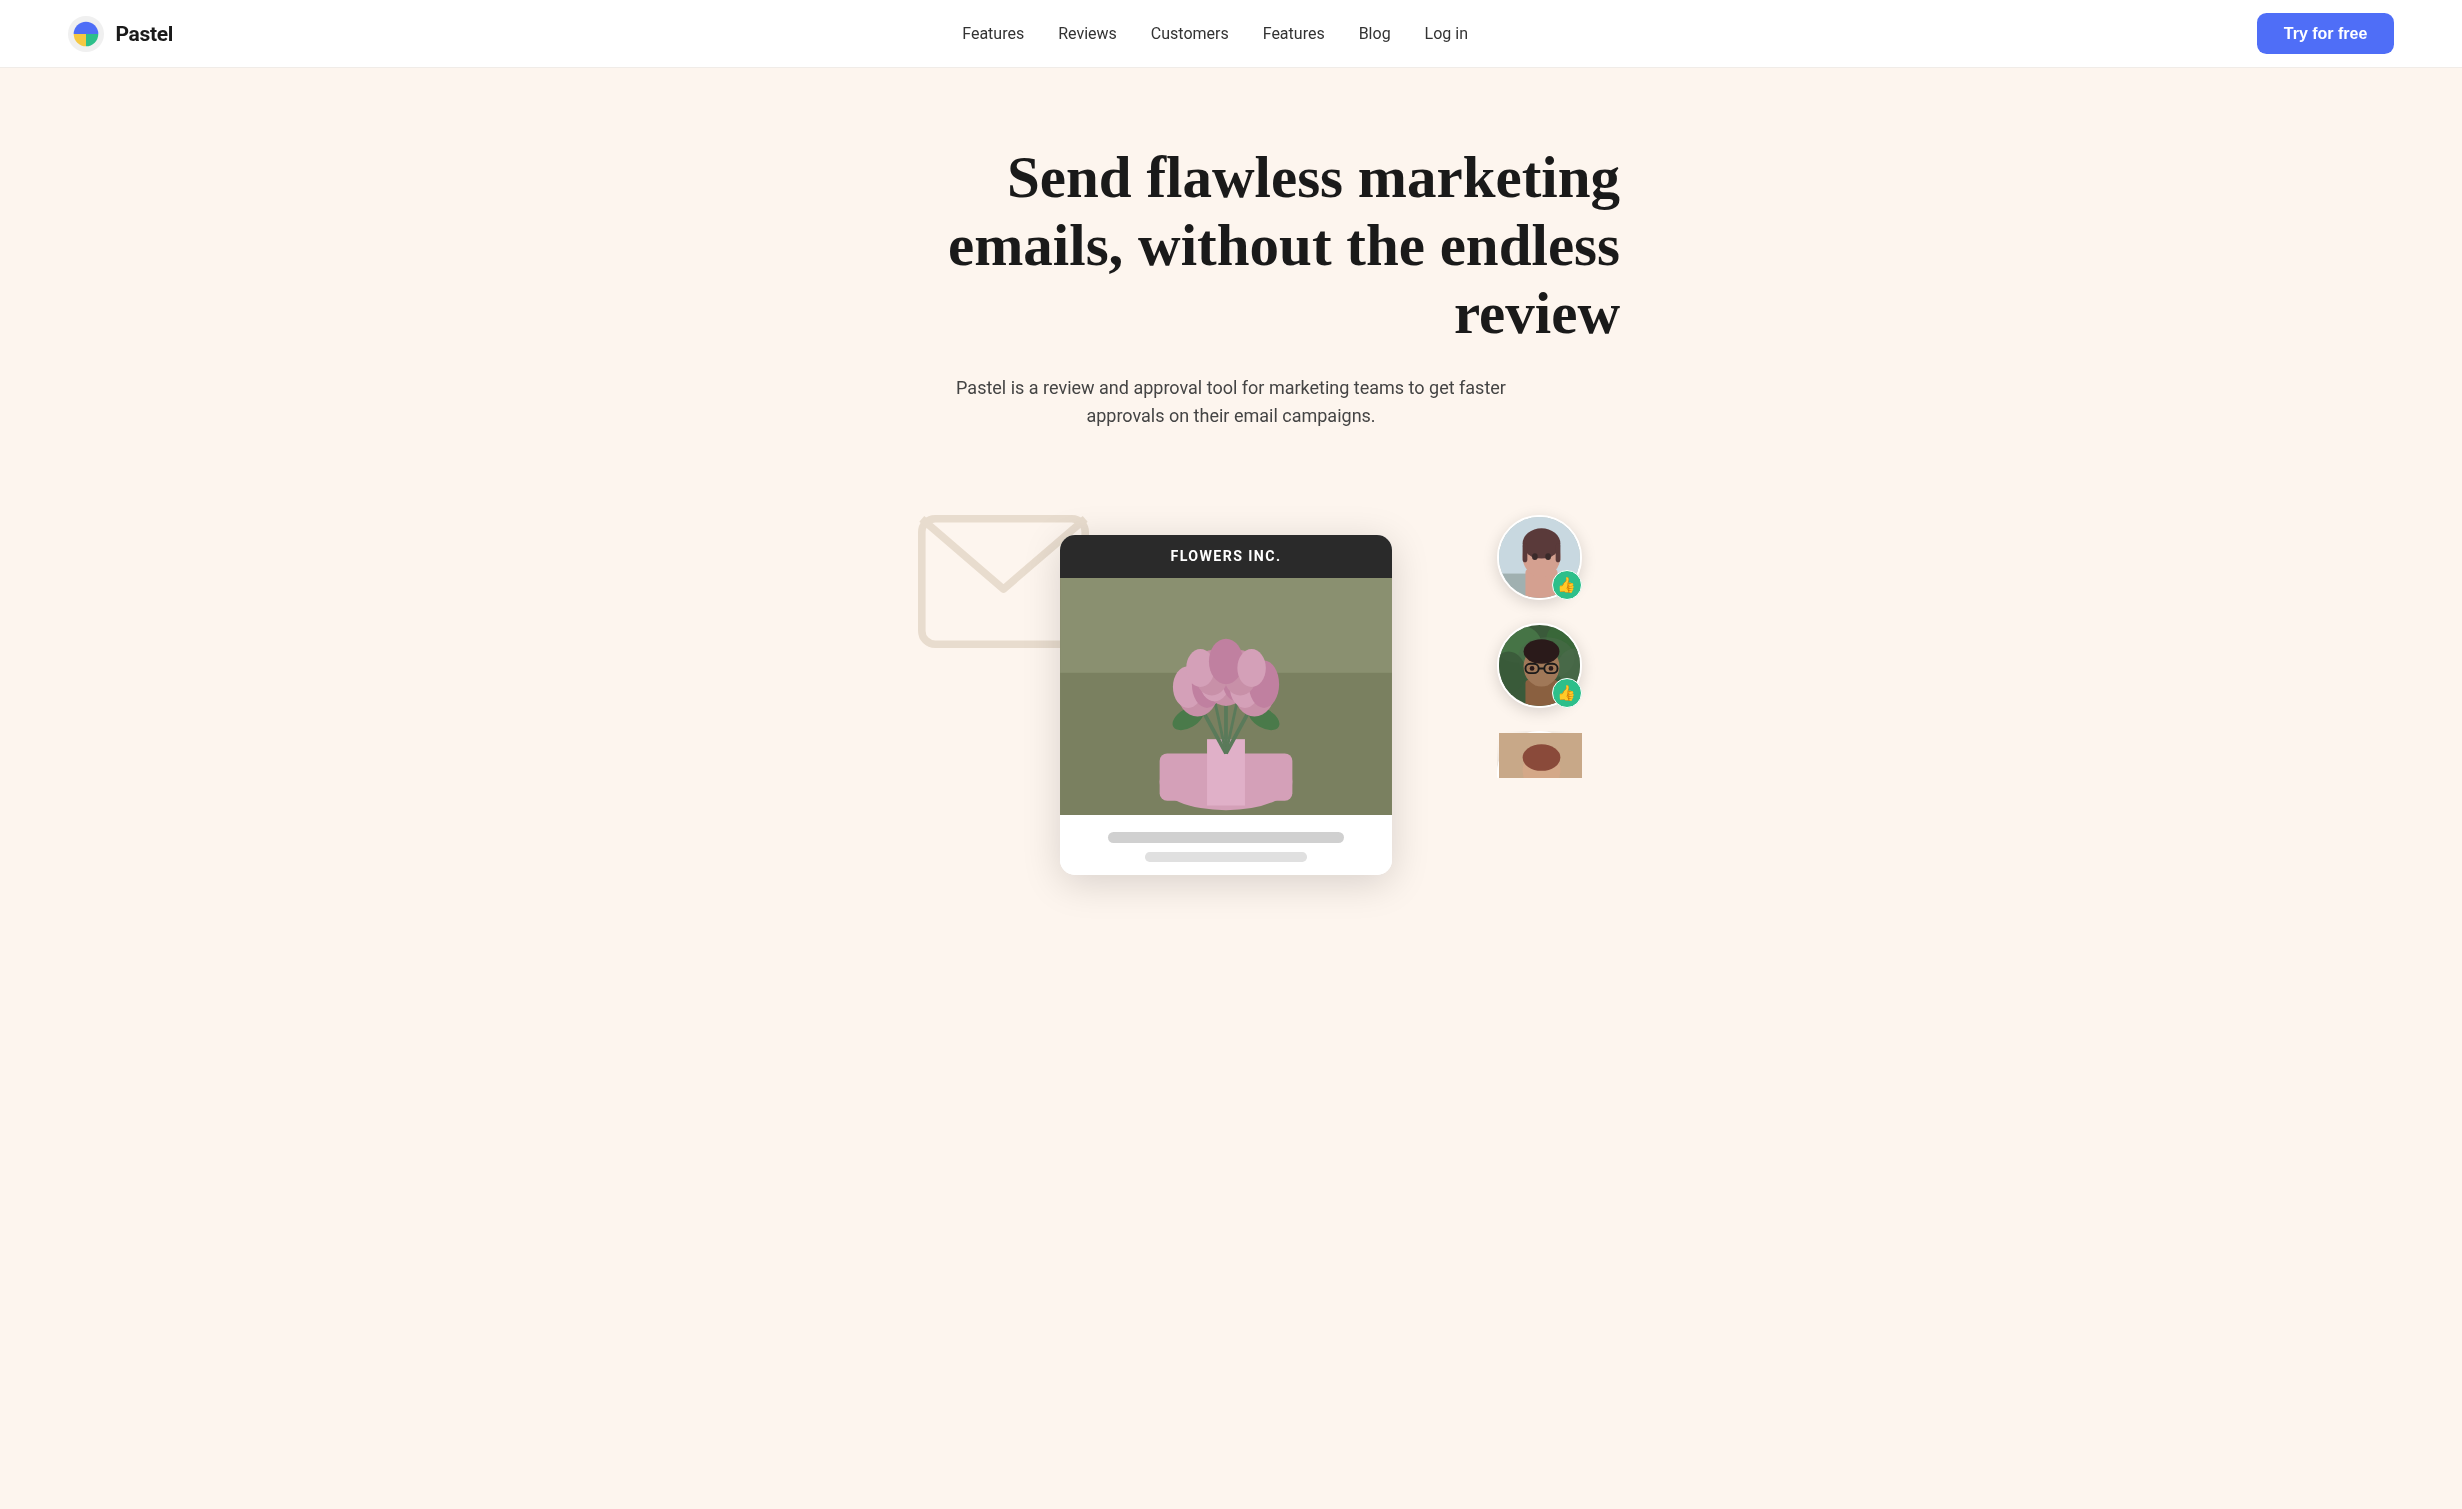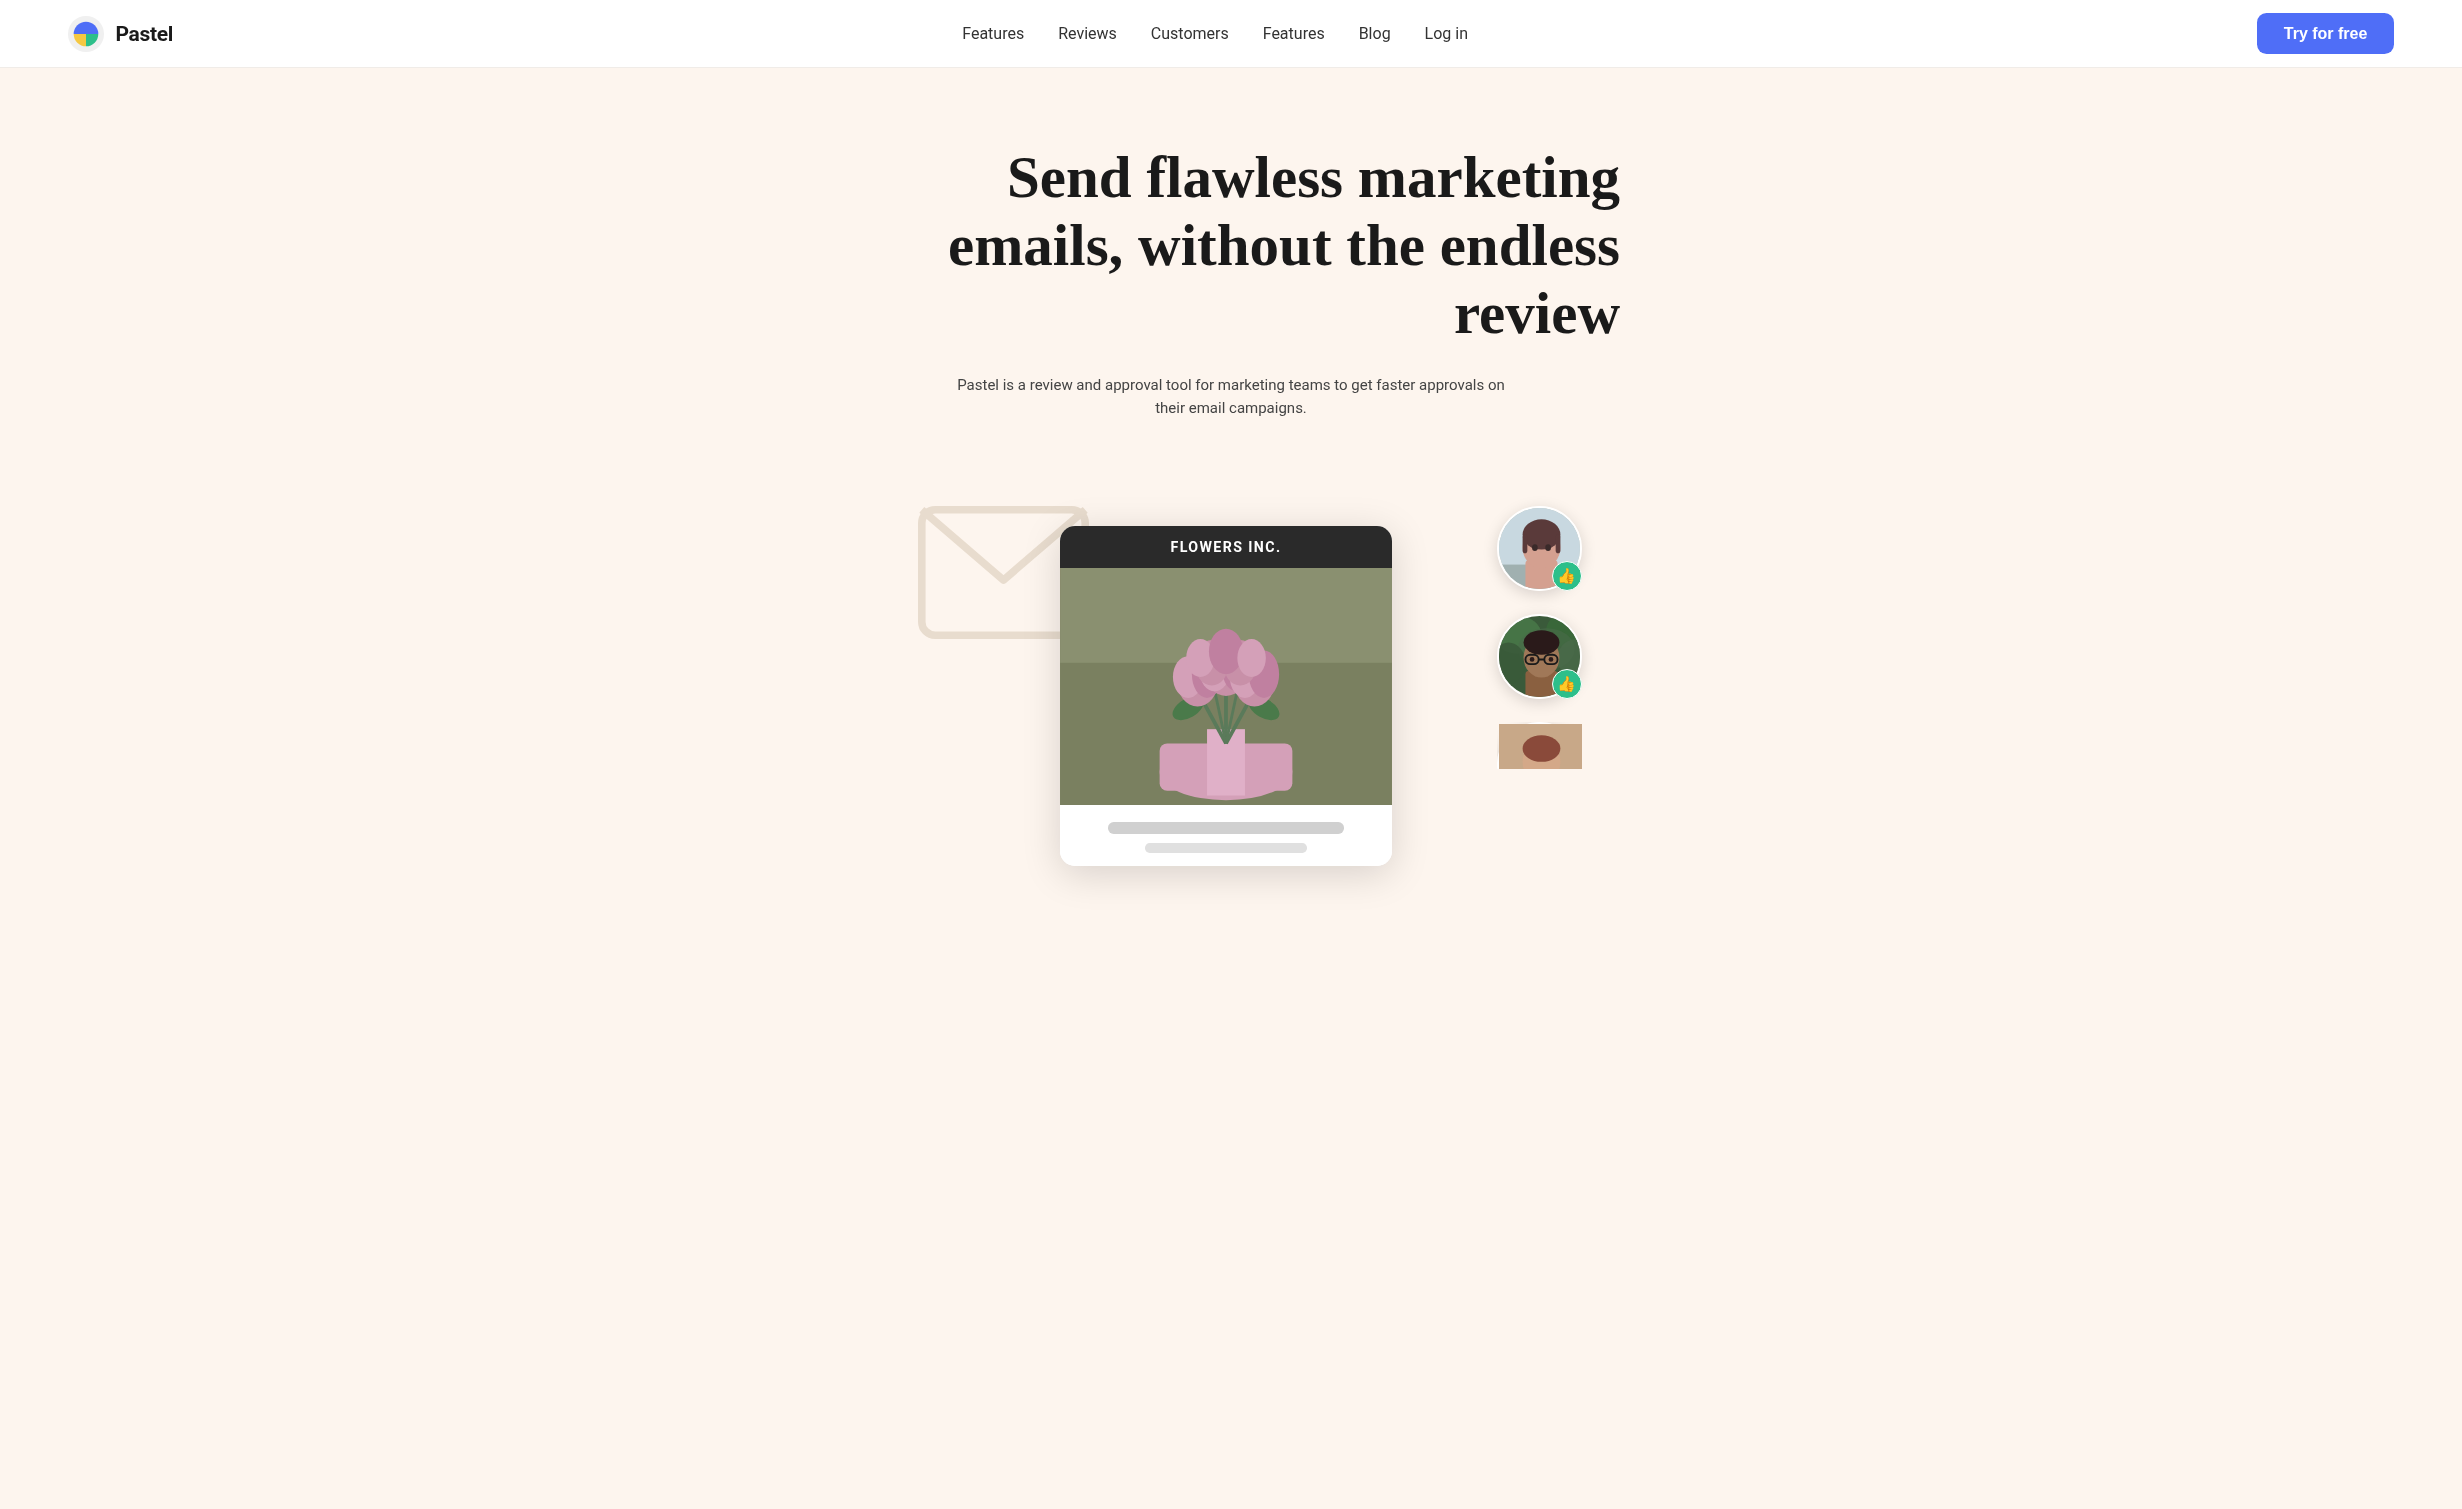--- a/index.html
+++ b/index.html
@@ -81,21 +81,21 @@
       font-weight: 700;
       color: #1a1a1a;
       line-height: 1.15;
       max-width: 778px;
       margin: 0 auto 26.6px;
       font-family: Georgia, 'Times New Roman', serif;
       text-align: right;
     }
 
     .hero-subtitle {
-      font-size: 15px;
+      font-size: 18px;
       color: #444;
       max-width: 569px;
       margin: 8px auto 57px;
       line-height: 1.55;
       font-weight: 400;
       text-align: center;
     }
 
     
     .hero-visual {

